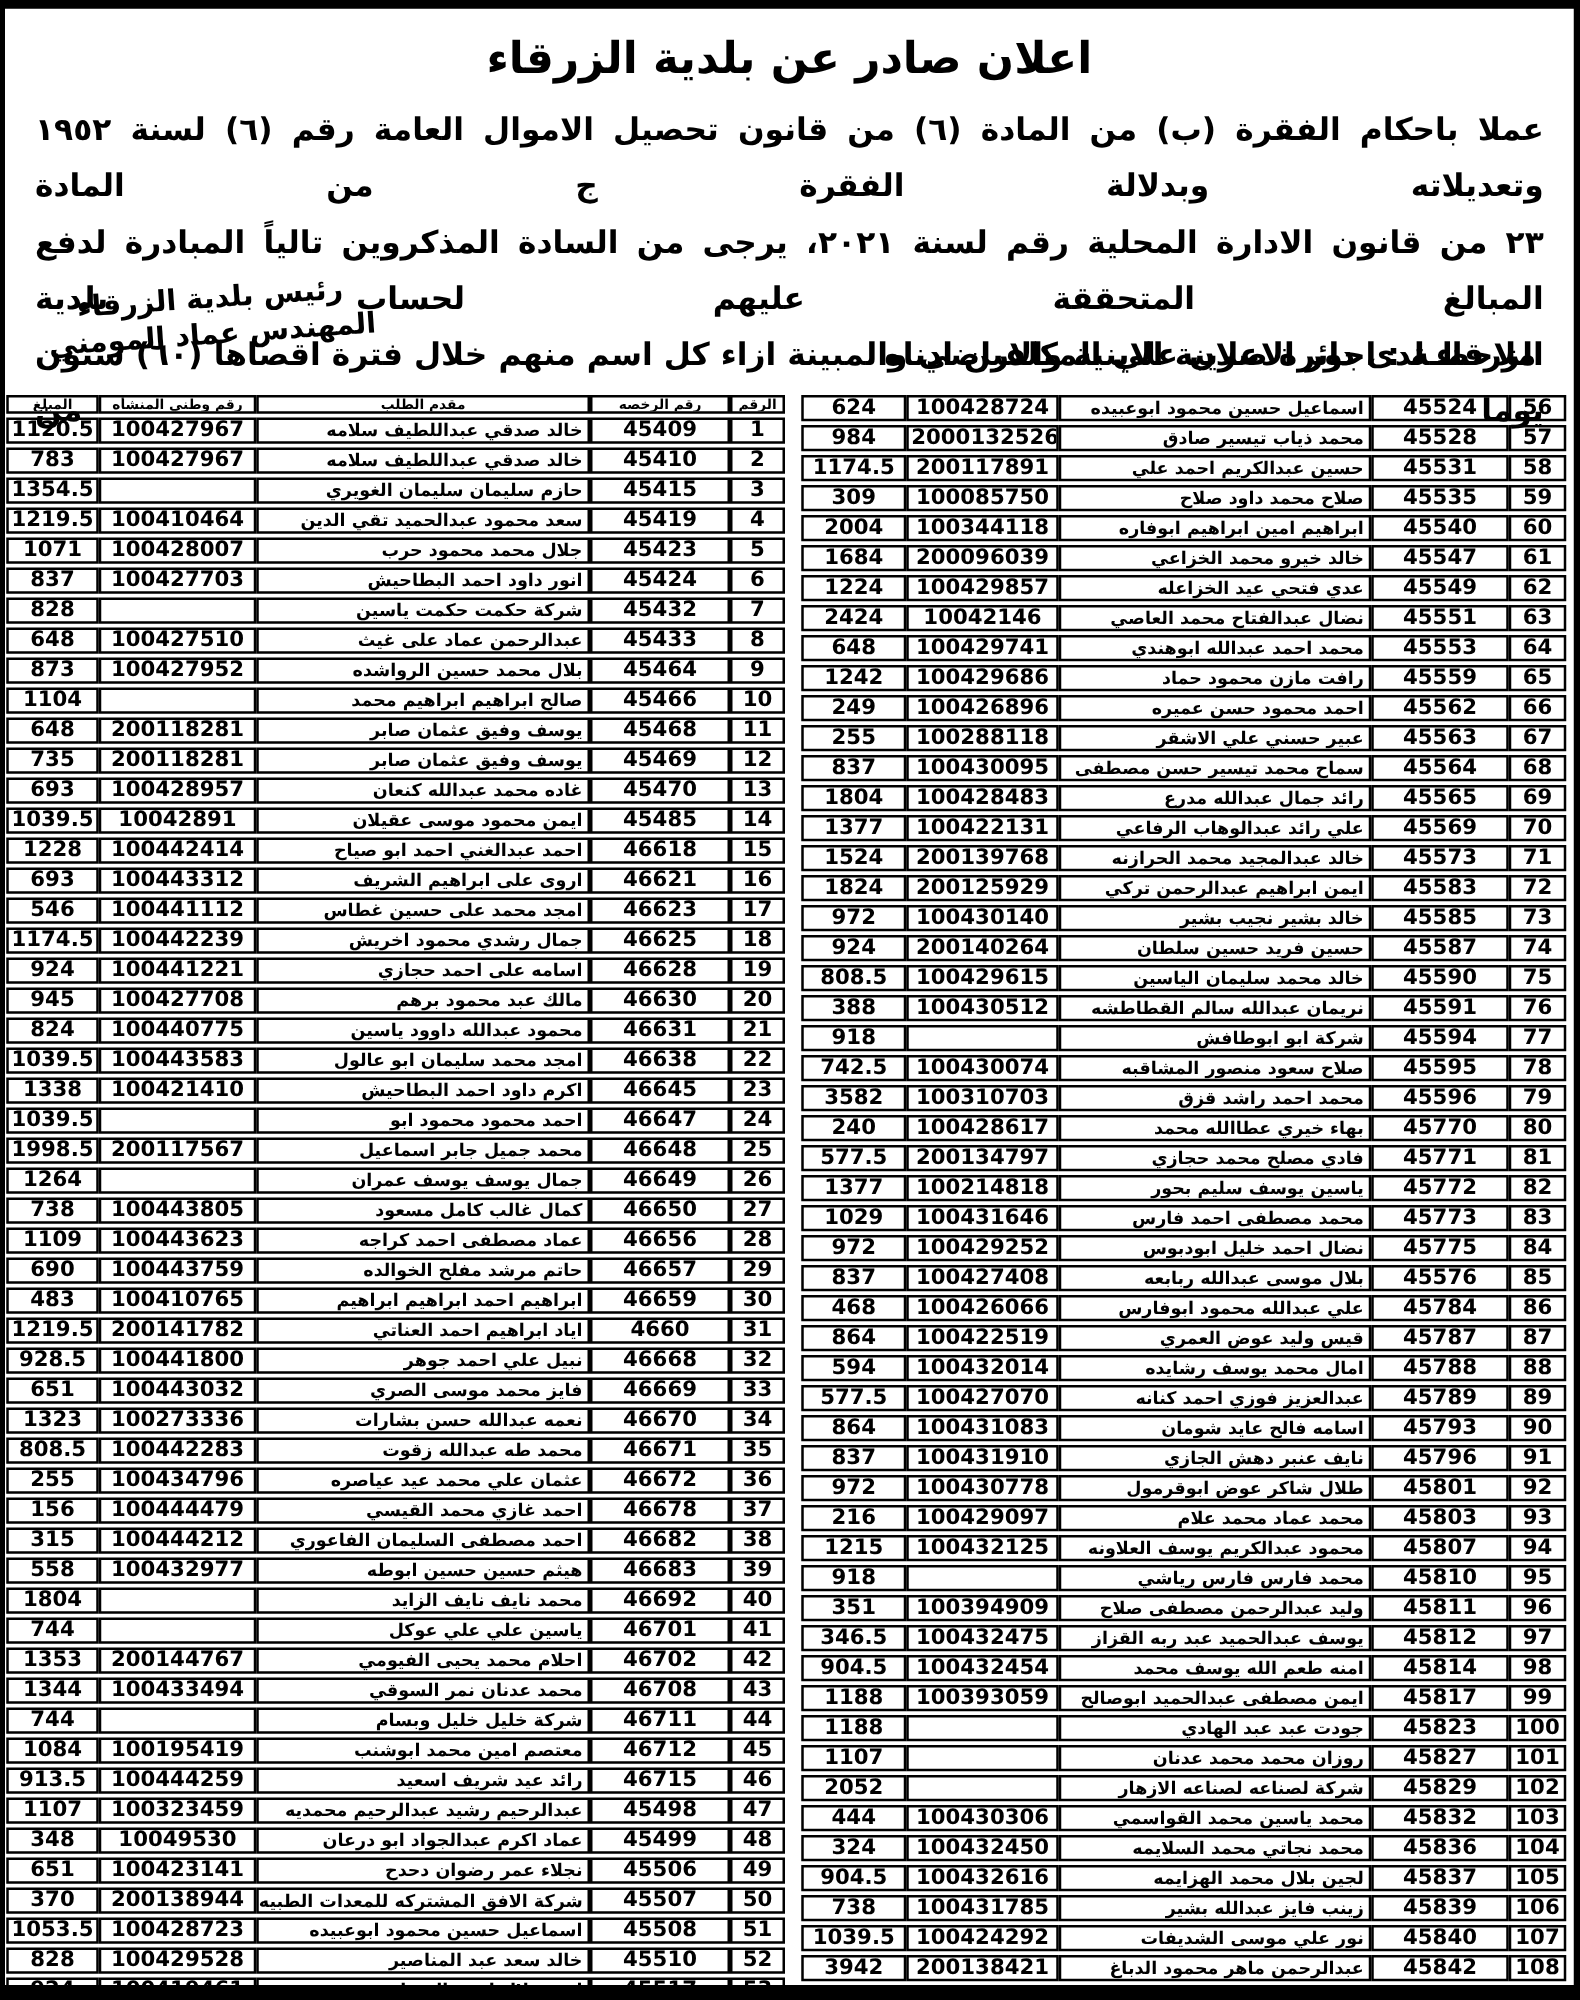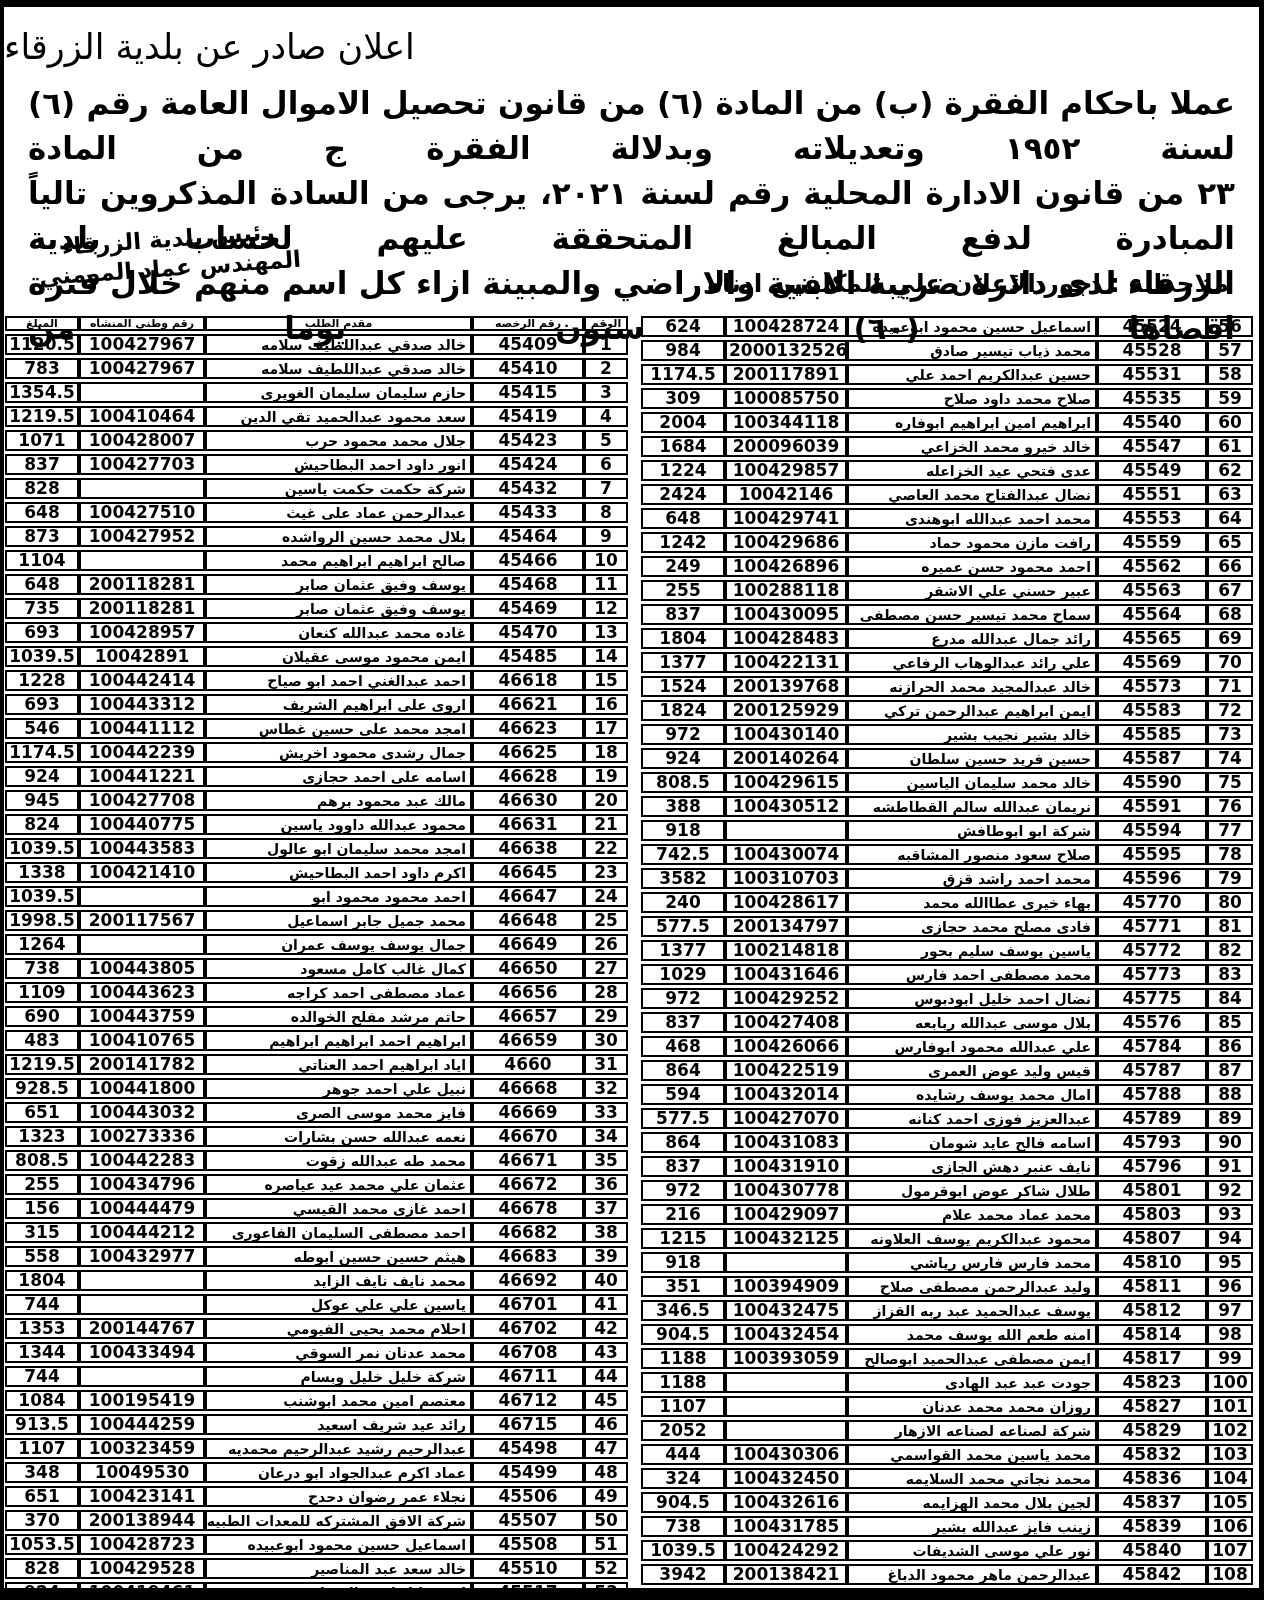--- a/index.html
+++ b/index.html
@@ -8,28 +8,28 @@
     width:1264px;height:1600px;
     box-sizing:border-box;
     background:#fff;
     border-style:solid;border-color:#000;
     border-width:7px 5px 12px 4px;
     font-family:"DejaVu Sans",sans-serif;
     color:#000;
     overflow:hidden;
   }
   .title{
-    text-align:left;
+    text-align:center;
     font-size:35px;
-    font-weight:normal;
+    font-weight:bold;
     margin-top:20px;
   }
   .body-text{
     margin:14px 24px 0 24px;
-    font-size:31px;
+    font-size:25px;
     font-weight:bold;
     direction:rtl;
   }
   .body-line{
     text-align:justify;
     text-align-last:justify;
     line-height:45px;
     white-space:normal;
   }
   .body-line.indent-left{ padding-left:165px; }

